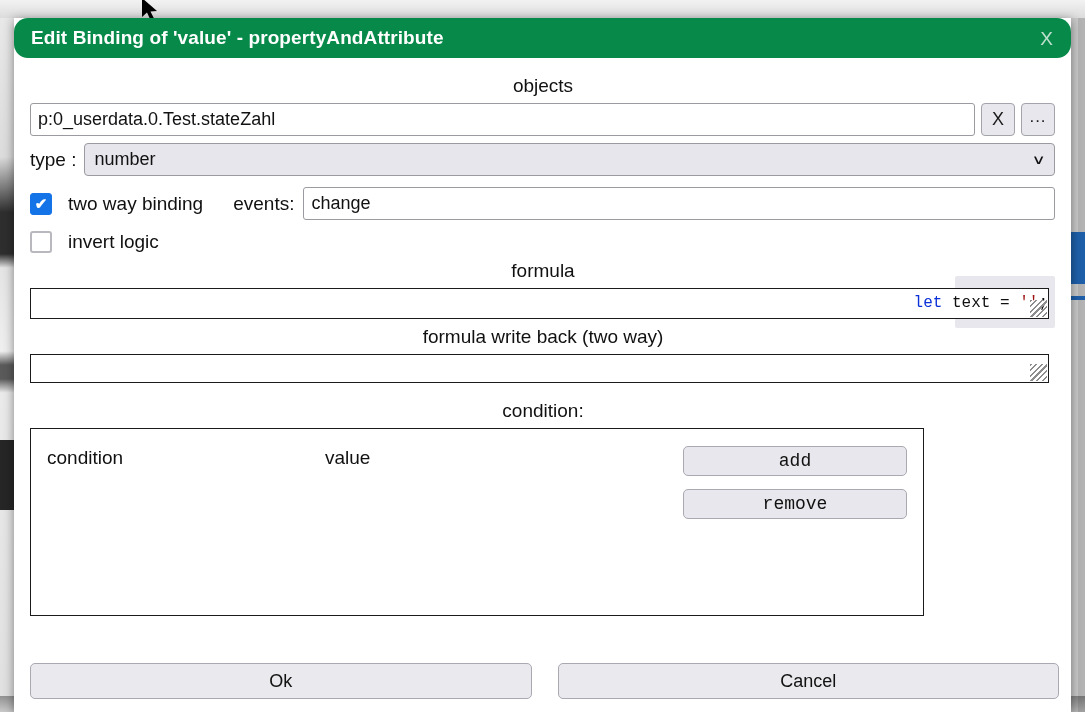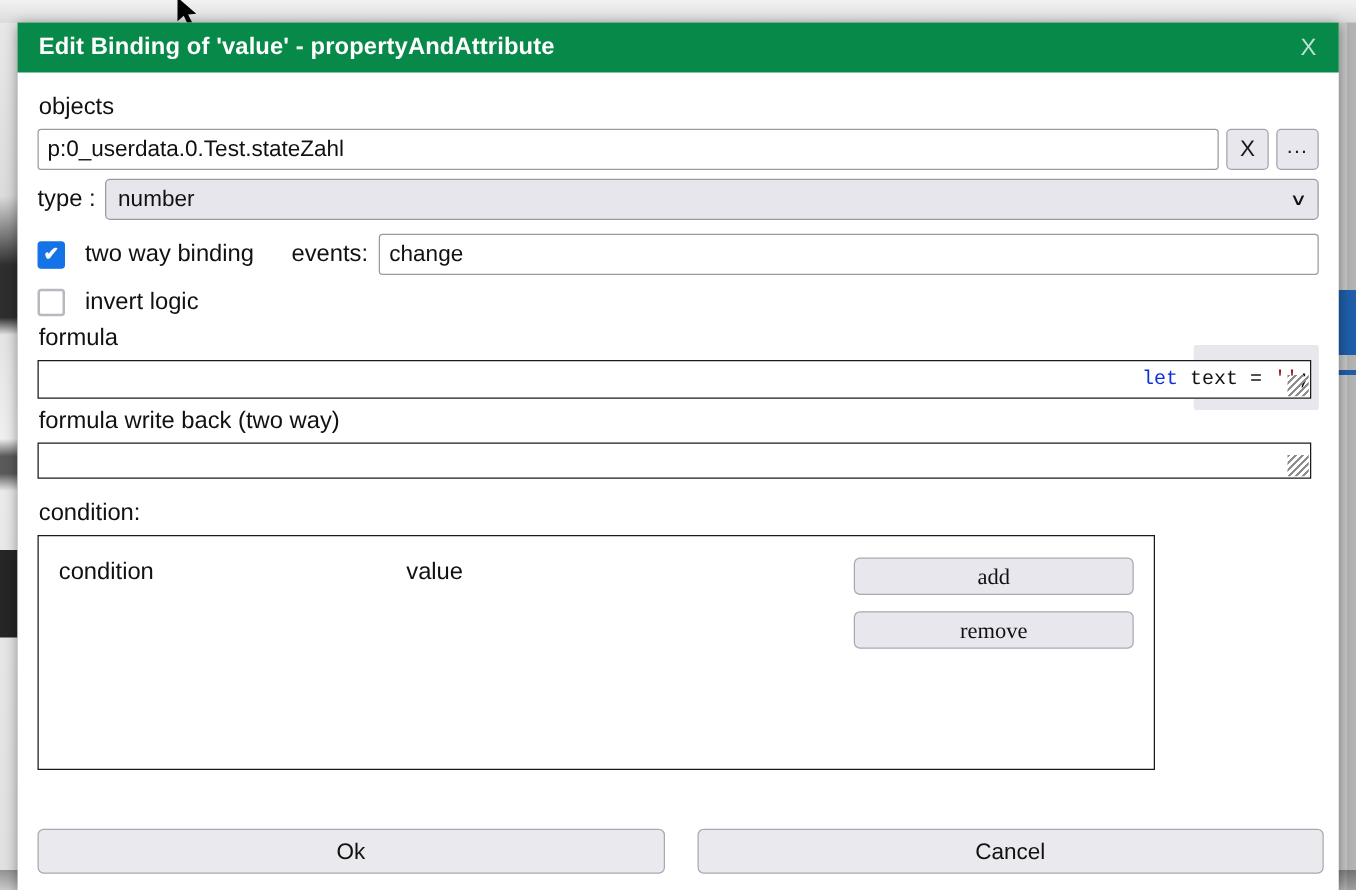--- a/index.html
+++ b/index.html
@@ -110,20 +110,21 @@
   #titlebar {
     height: 40px;
     background: #078a49;
     color: #ffffff;
     display: flex;
     align-items: center;
     justify-content: space-between;
     padding: 0 14px 0 17px;
     box-sizing: border-box;
     flex: 0 0 auto;
+    border-radius: 14px;
   }
   #title-text {
     font-size: 19px;
     font-weight: bold;
     letter-spacing: 0.1px;
     white-space: nowrap;
   }
   #close-x {
     font-size: 19px;
     color: #bfe0ce;
@@ -138,20 +139,21 @@
     box-sizing: border-box;
     position: relative;
     overflow: hidden;
   }
 
   .field-label {
     font-size: 19px;
     color: #111;
     line-height: 28px;
     margin: 4px 0 3px 1px;
+    text-align: center;
   }
 
   .row {
     display: flex;
     align-items: center;
   }
 
   
   .obj-row { gap: 6px; }
   .text-input {
@@ -355,21 +357,21 @@
     background: #e7e7ed;
     border: 1px solid #a9a9b1;
     border-radius: 5px;
     font-size: 18px;
     color: #111;
     display: flex;
     align-items: center;
     justify-content: center;
     cursor: pointer;
     box-sizing: border-box;
-    font-family: Liberation Serif, serif;
+    font-family: Liberation Mono, monospace;
   }
   #add-btn { top: 17px; }
   #remove-btn { top: 60px; }
 
   
   #footer {
     position: absolute;
     left: 16px;
     right: 12px;
     bottom: 13px;

